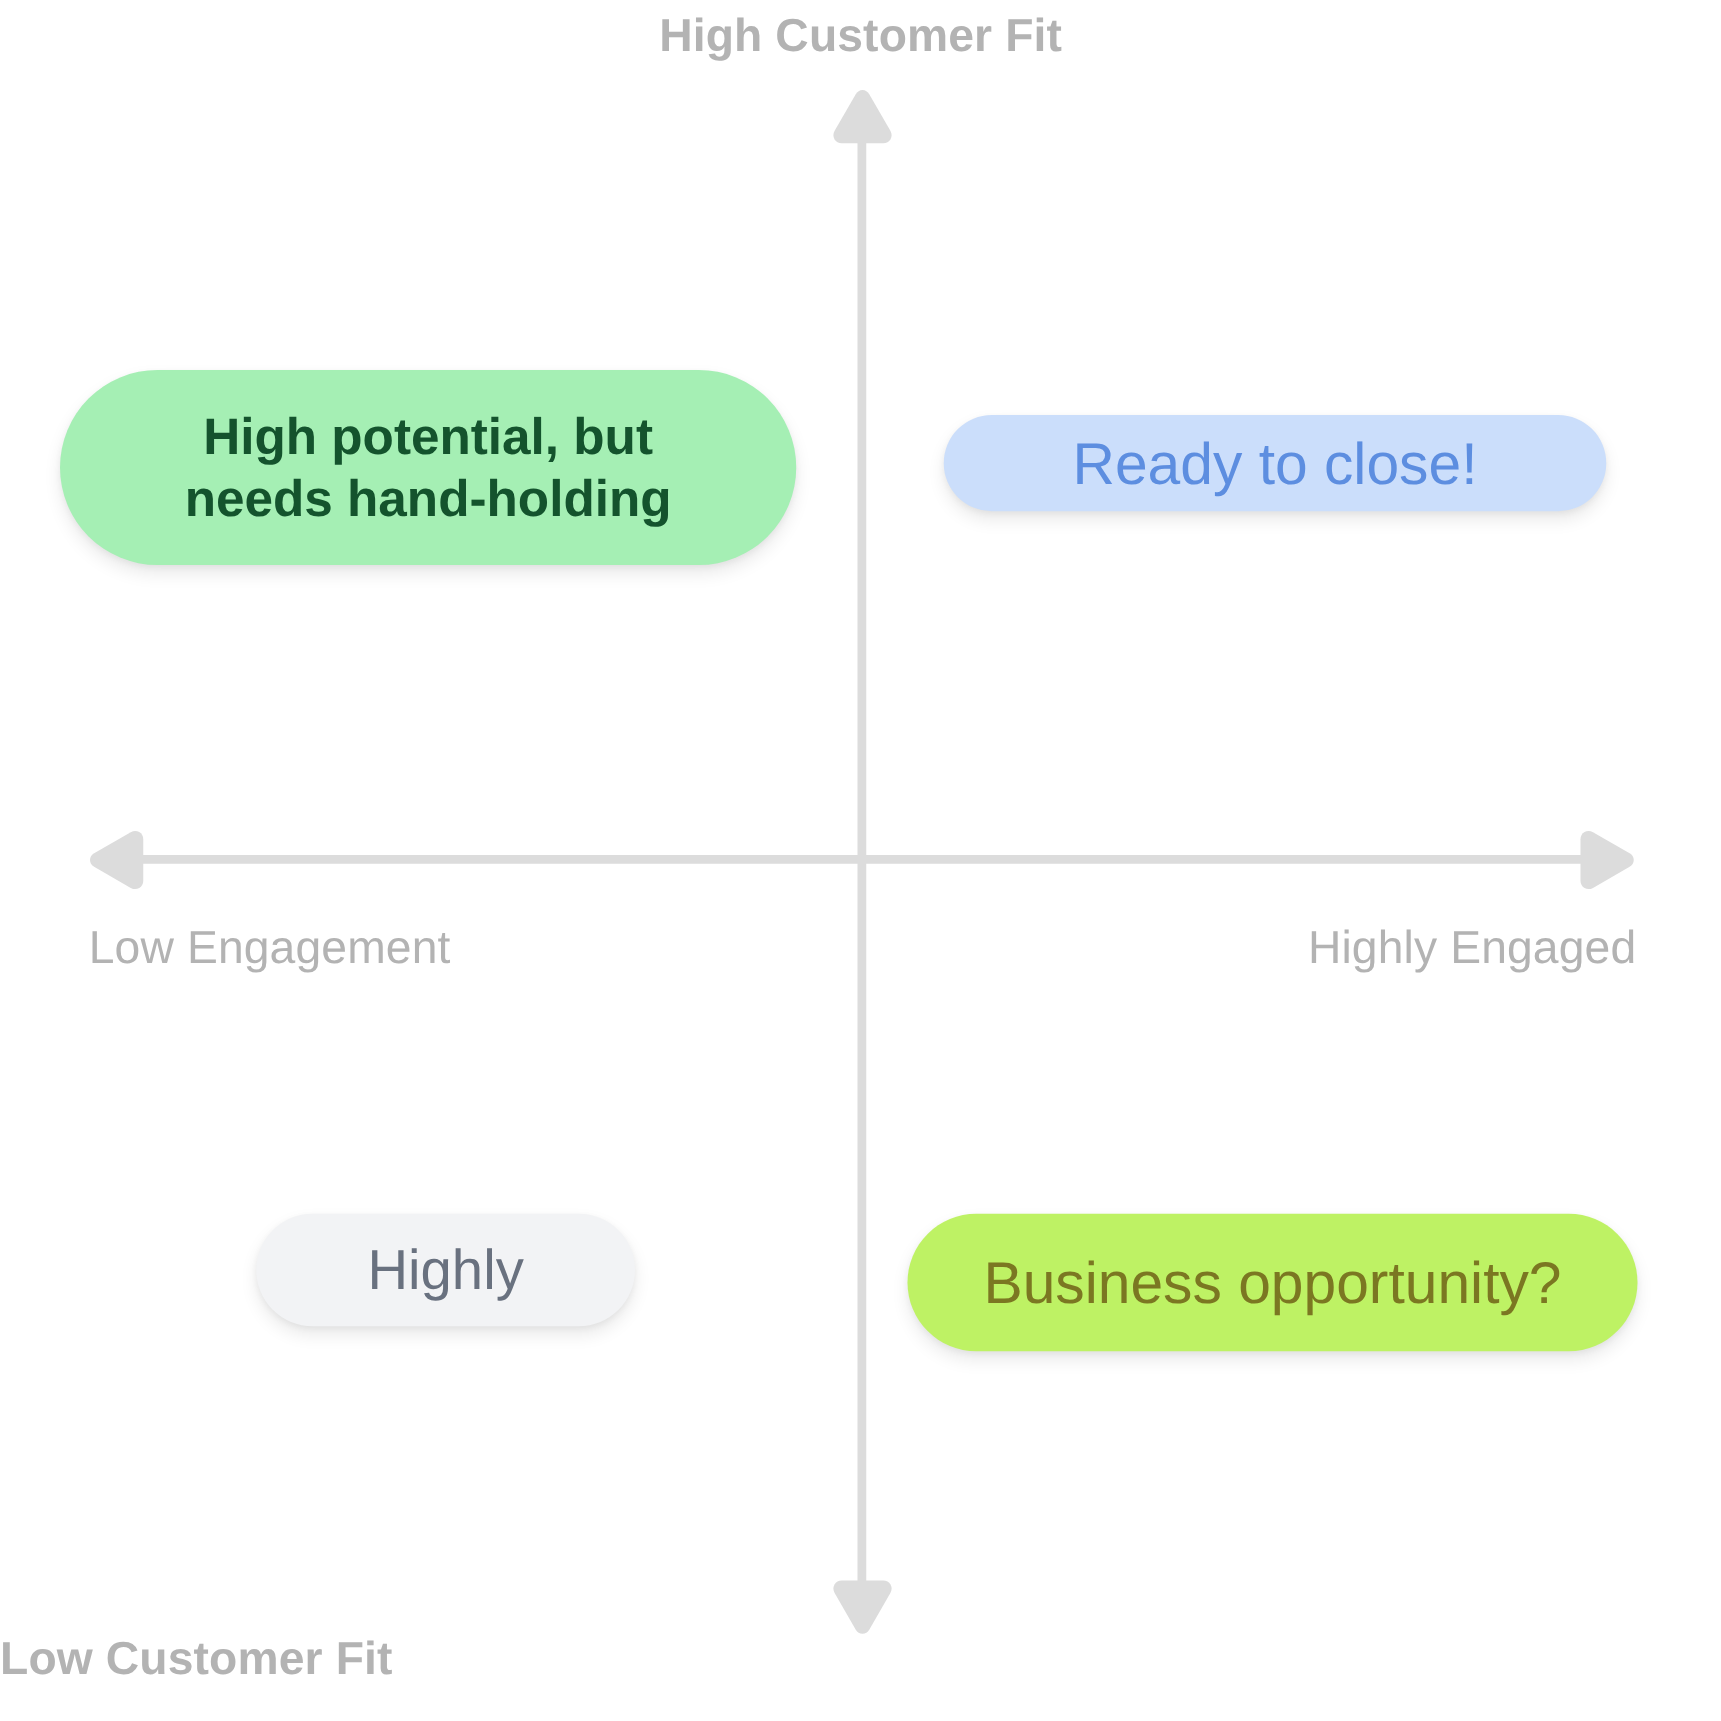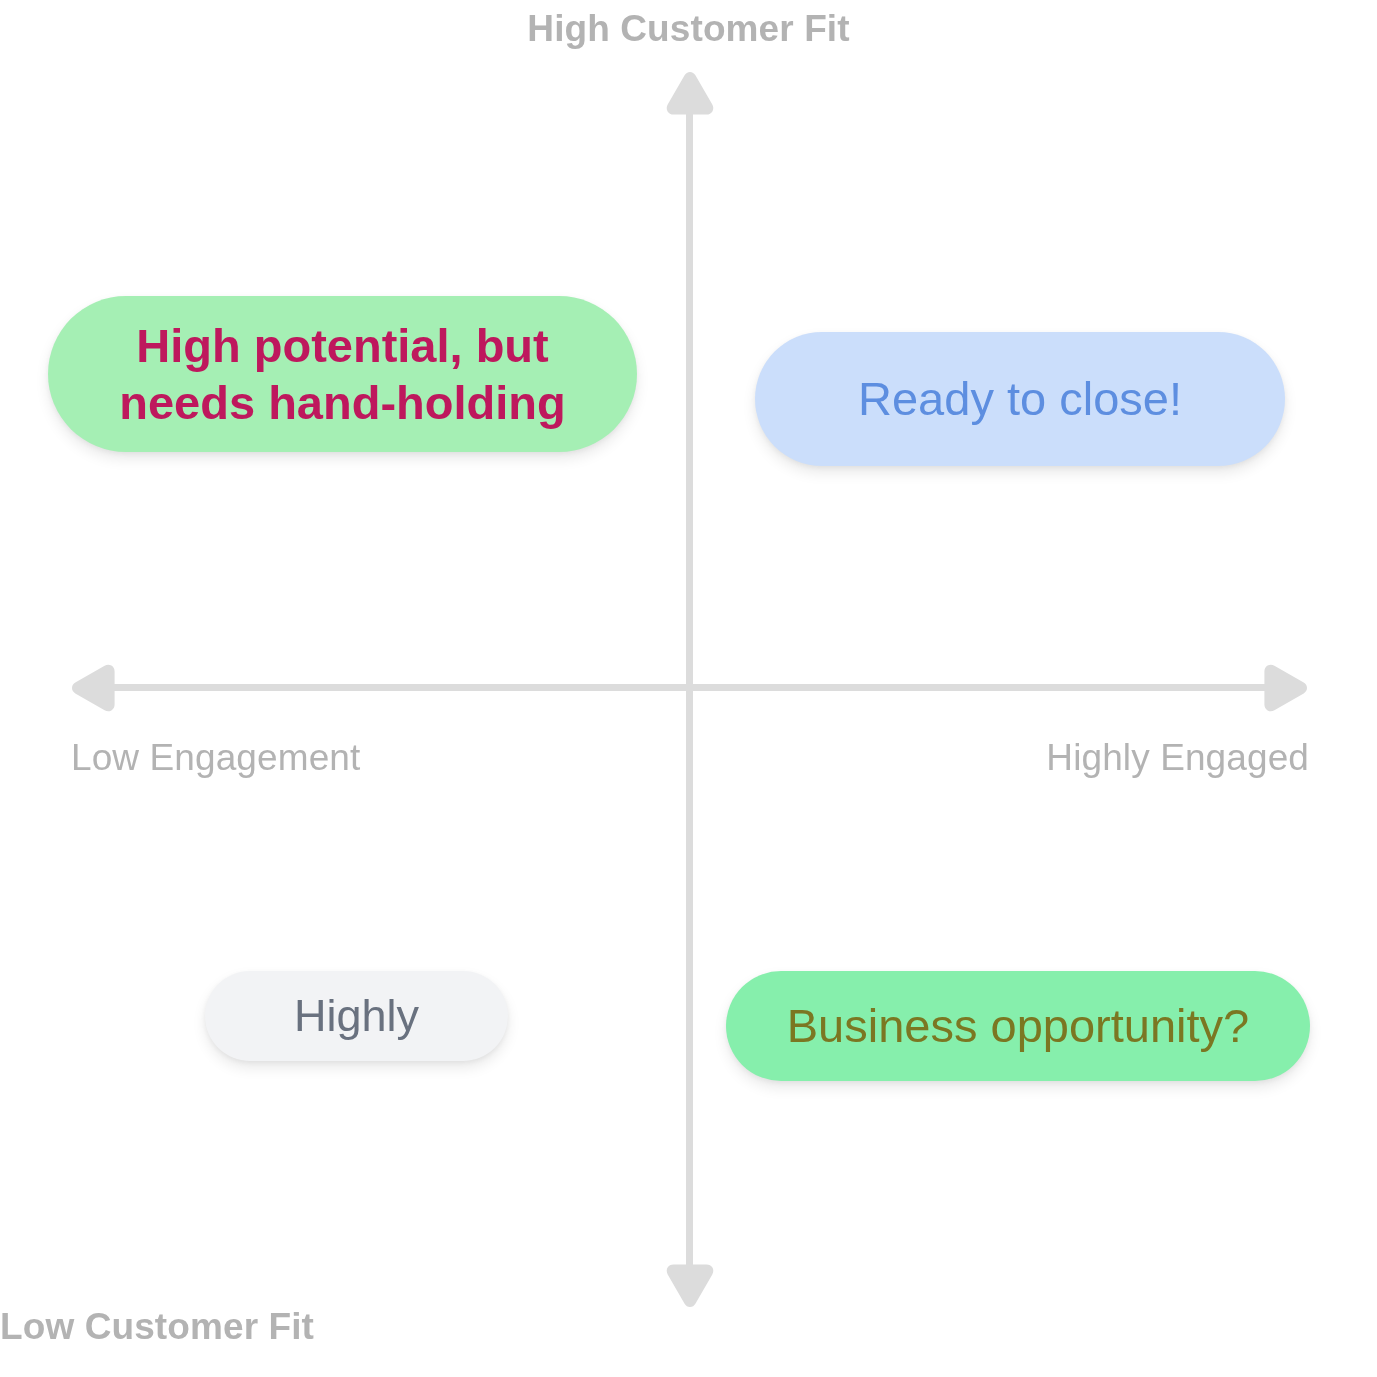--- a/index.html
+++ b/index.html
@@ -94,52 +94,52 @@
     padding: 0 26px;
     box-shadow: 0 7px 14px rgba(0,0,0,0.085), 0 2px 5px rgba(0,0,0,0.05);
   }
 
   .pill-green {
     left: 48px;
     top: 296px;
     width: 589px;
     height: 156px;
     background: #a5efb4;
-    color: #be185d;
-    font-size: 47px;
+    color: #14532d;
+    font-size: 41px;
     font-weight: 700;
     padding: 0 34px;
   }
 
   .pill-blue {
     left: 755px;
     top: 332px;
     width: 530px;
-    height: 134px;
+    height: 77px;
     background: #cbdefb;
     color: #5d8ee0;
     font-size: 47px;
   }
 
   .pill-gray {
     left: 205px;
     top: 971px;
     width: 303px;
     height: 90px;
     background: #f2f3f5;
     color: #69717f;
     font-size: 45px;
   }
 
   .pill-yellow {
     left: 726px;
     top: 971px;
     width: 584px;
     height: 110px;
-    background: #86efac;
+    background: #bef264;
     color: #7b7722;
     font-size: 47px;
   }
 </style>
 </head>
 <body>
 
 <div id="canvas">
 
   <div class="axis-line axis-v"></div>

